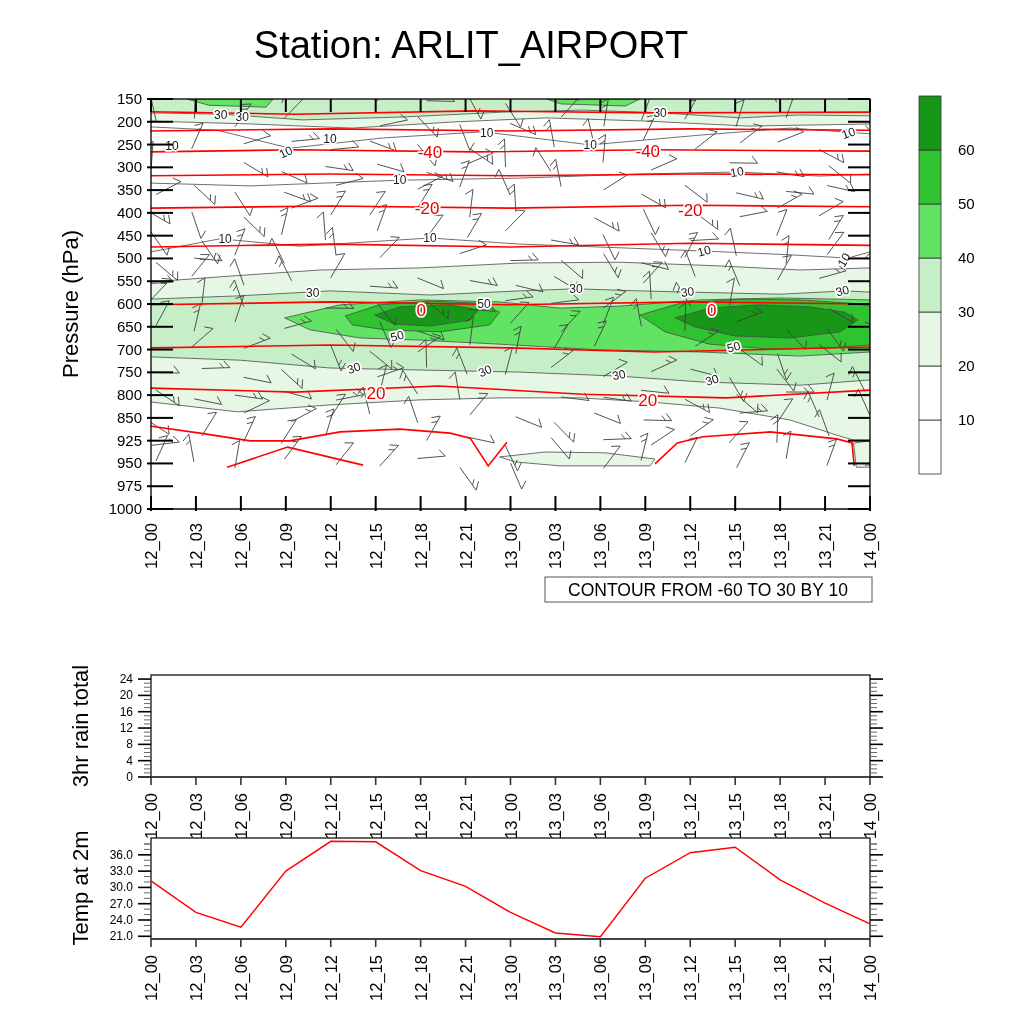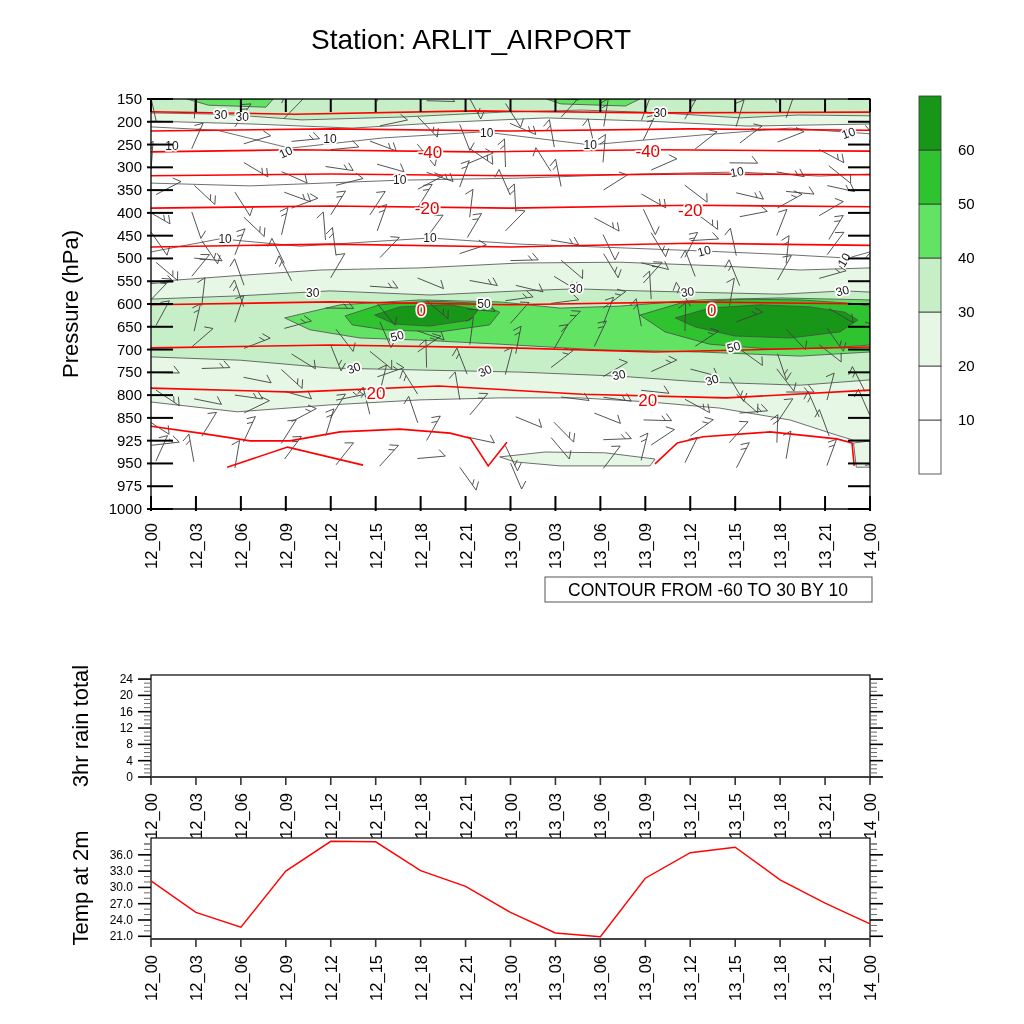--- a/index.html
+++ b/index.html
@@ -1,17 +1,17 @@
 <!DOCTYPE html>
 <html><head>
 <meta charset="utf-8">
 <style>
   html,body{margin:0;padding:0;background:#fff;}
   .page{position:relative;width:1024px;height:1024px;background:#fff;font-family:"Liberation Sans",sans-serif;overflow:hidden;}
-  .main-title{position:absolute;top:24px;left:0;width:942px;text-align:center;font-size:28px;color:#000;letter-spacing:0;}
+  .main-title{position:absolute;top:24px;left:0;width:942px;text-align:center;font-size:38px;color:#000;letter-spacing:0;}
   svg{position:absolute;left:0;top:0;}
   text{fill:#000;}
   .axtitle{font-size:22px;}
   .ptick{font-size:15px;}
   .ttick{font-size:16.5px;}
   .stick{font-size:12px;}
   .cbtick{font-size:15px;}
   .cinfo{font-size:17.5px;}
   .clbl{font-size:12px;fill:#1a1a1a;}
   .rlbl{font-size:17px;fill:#e60000;}

